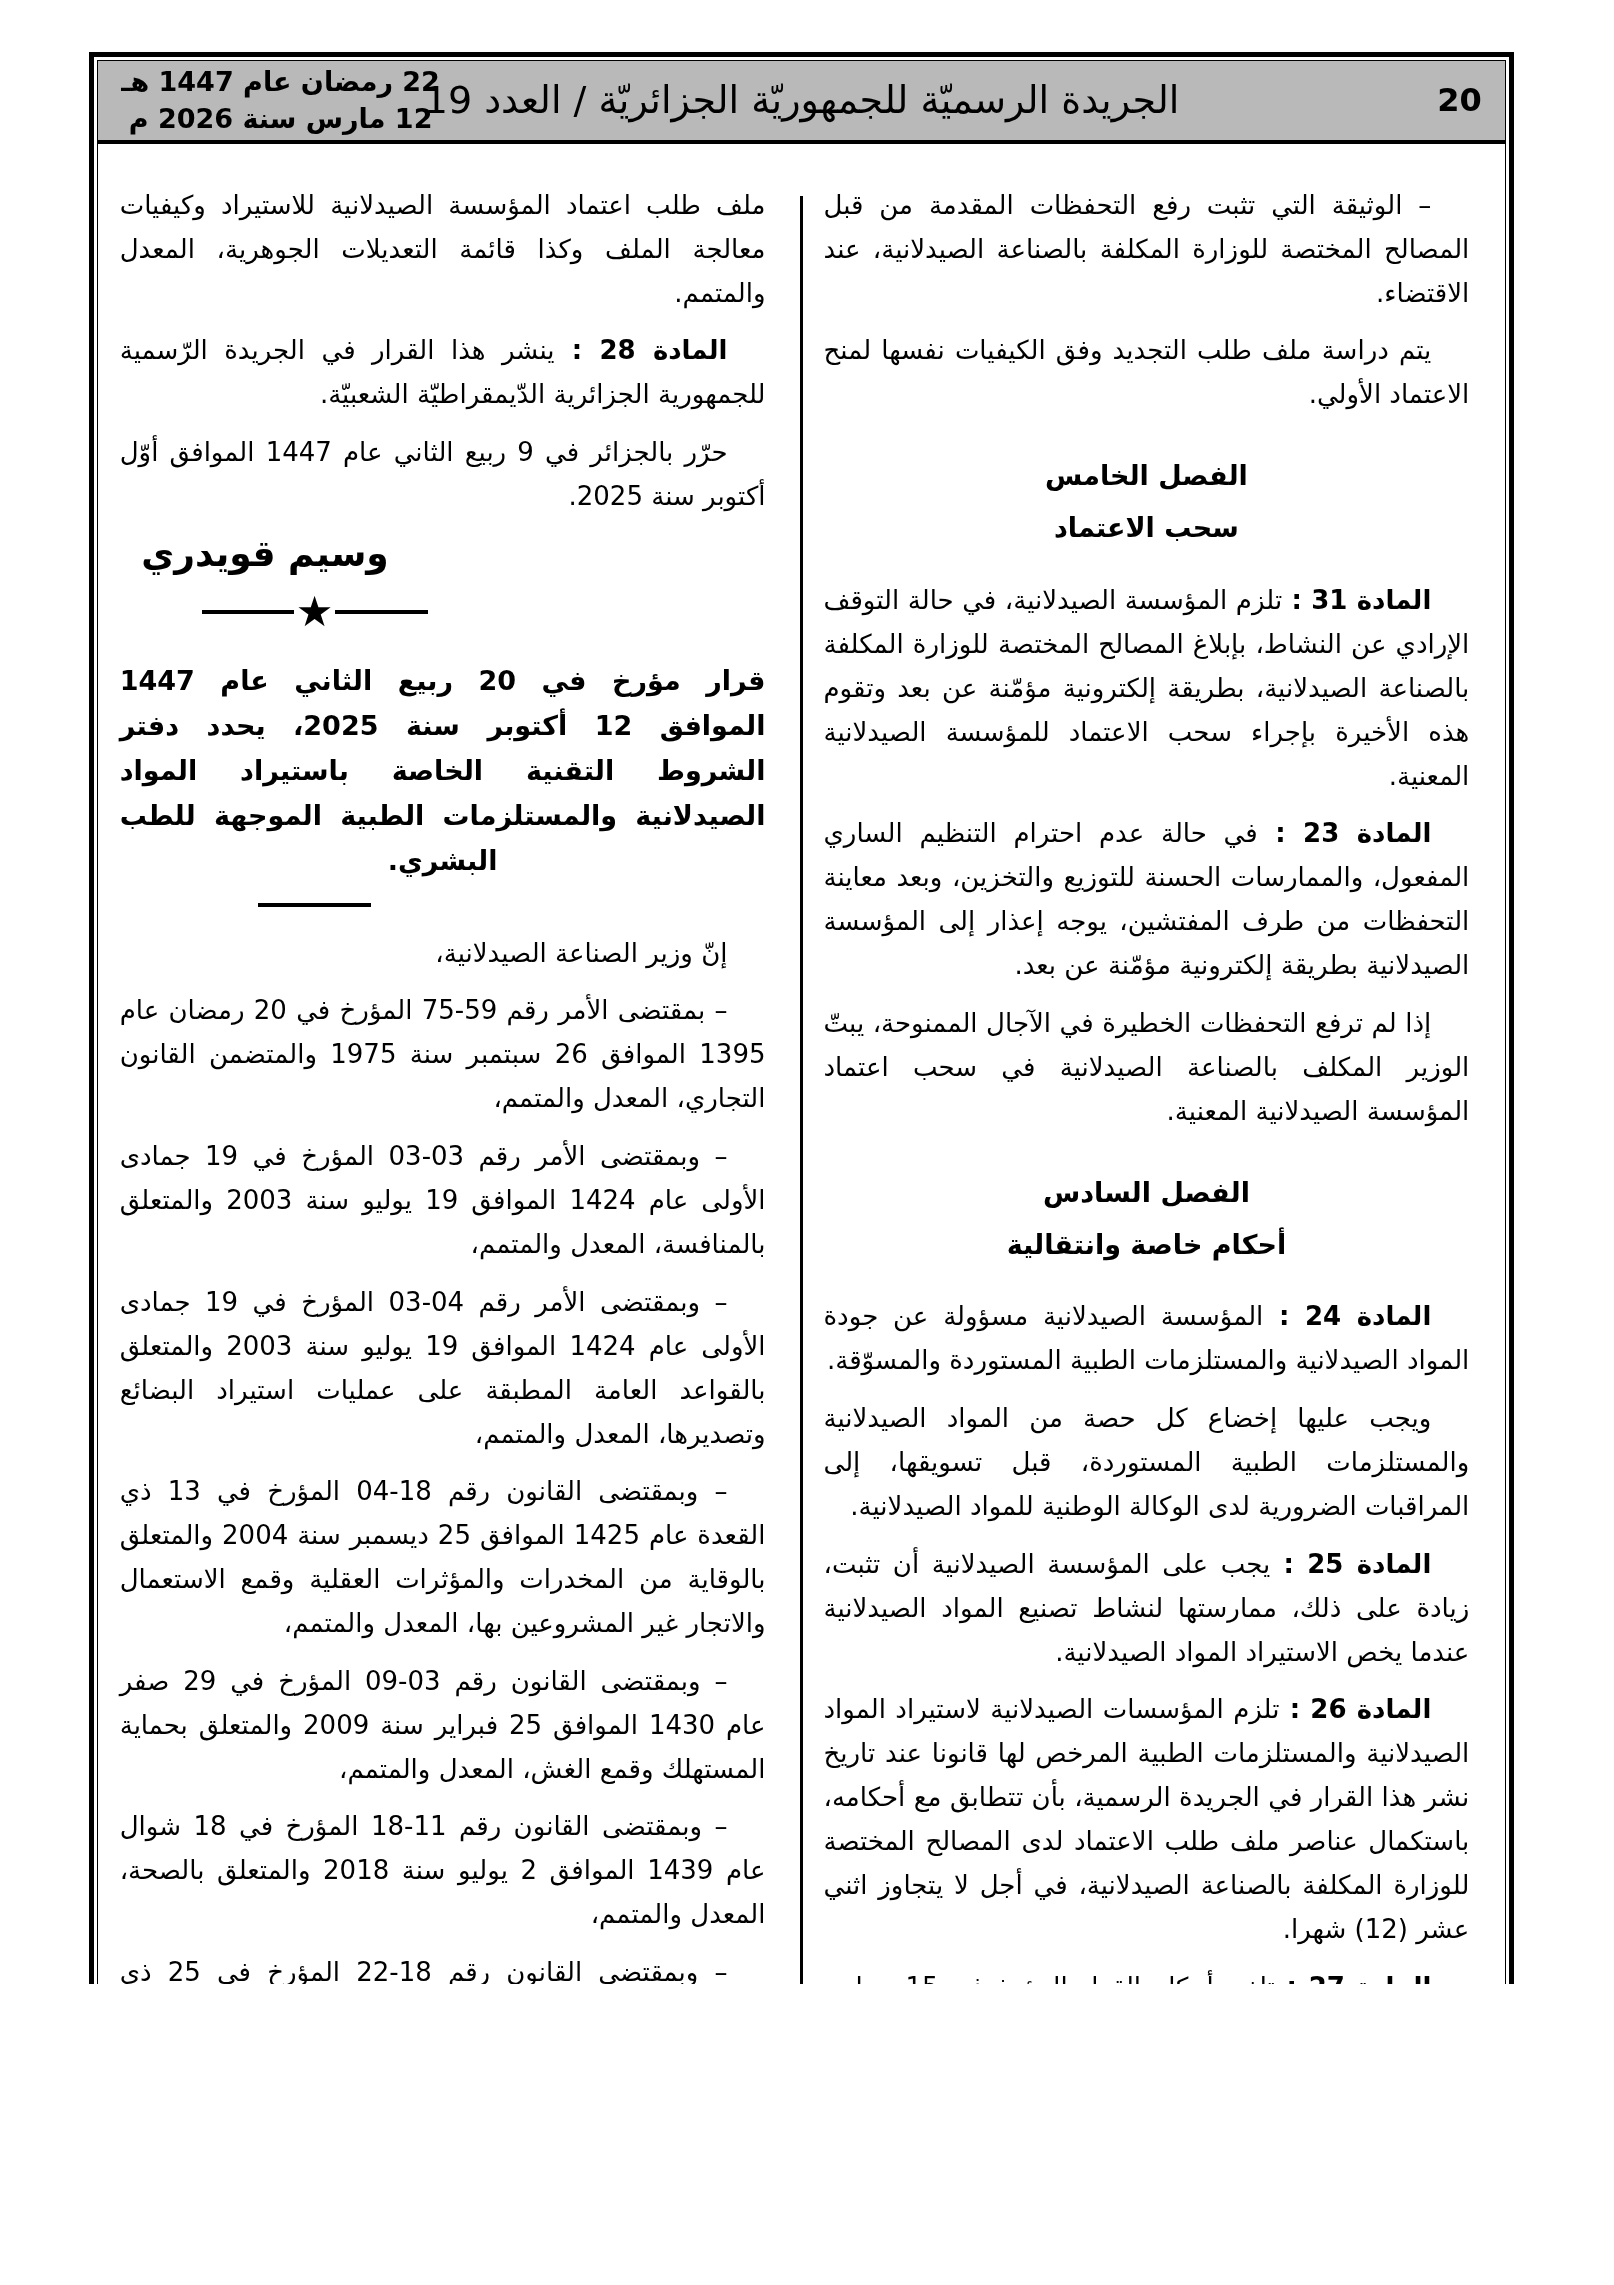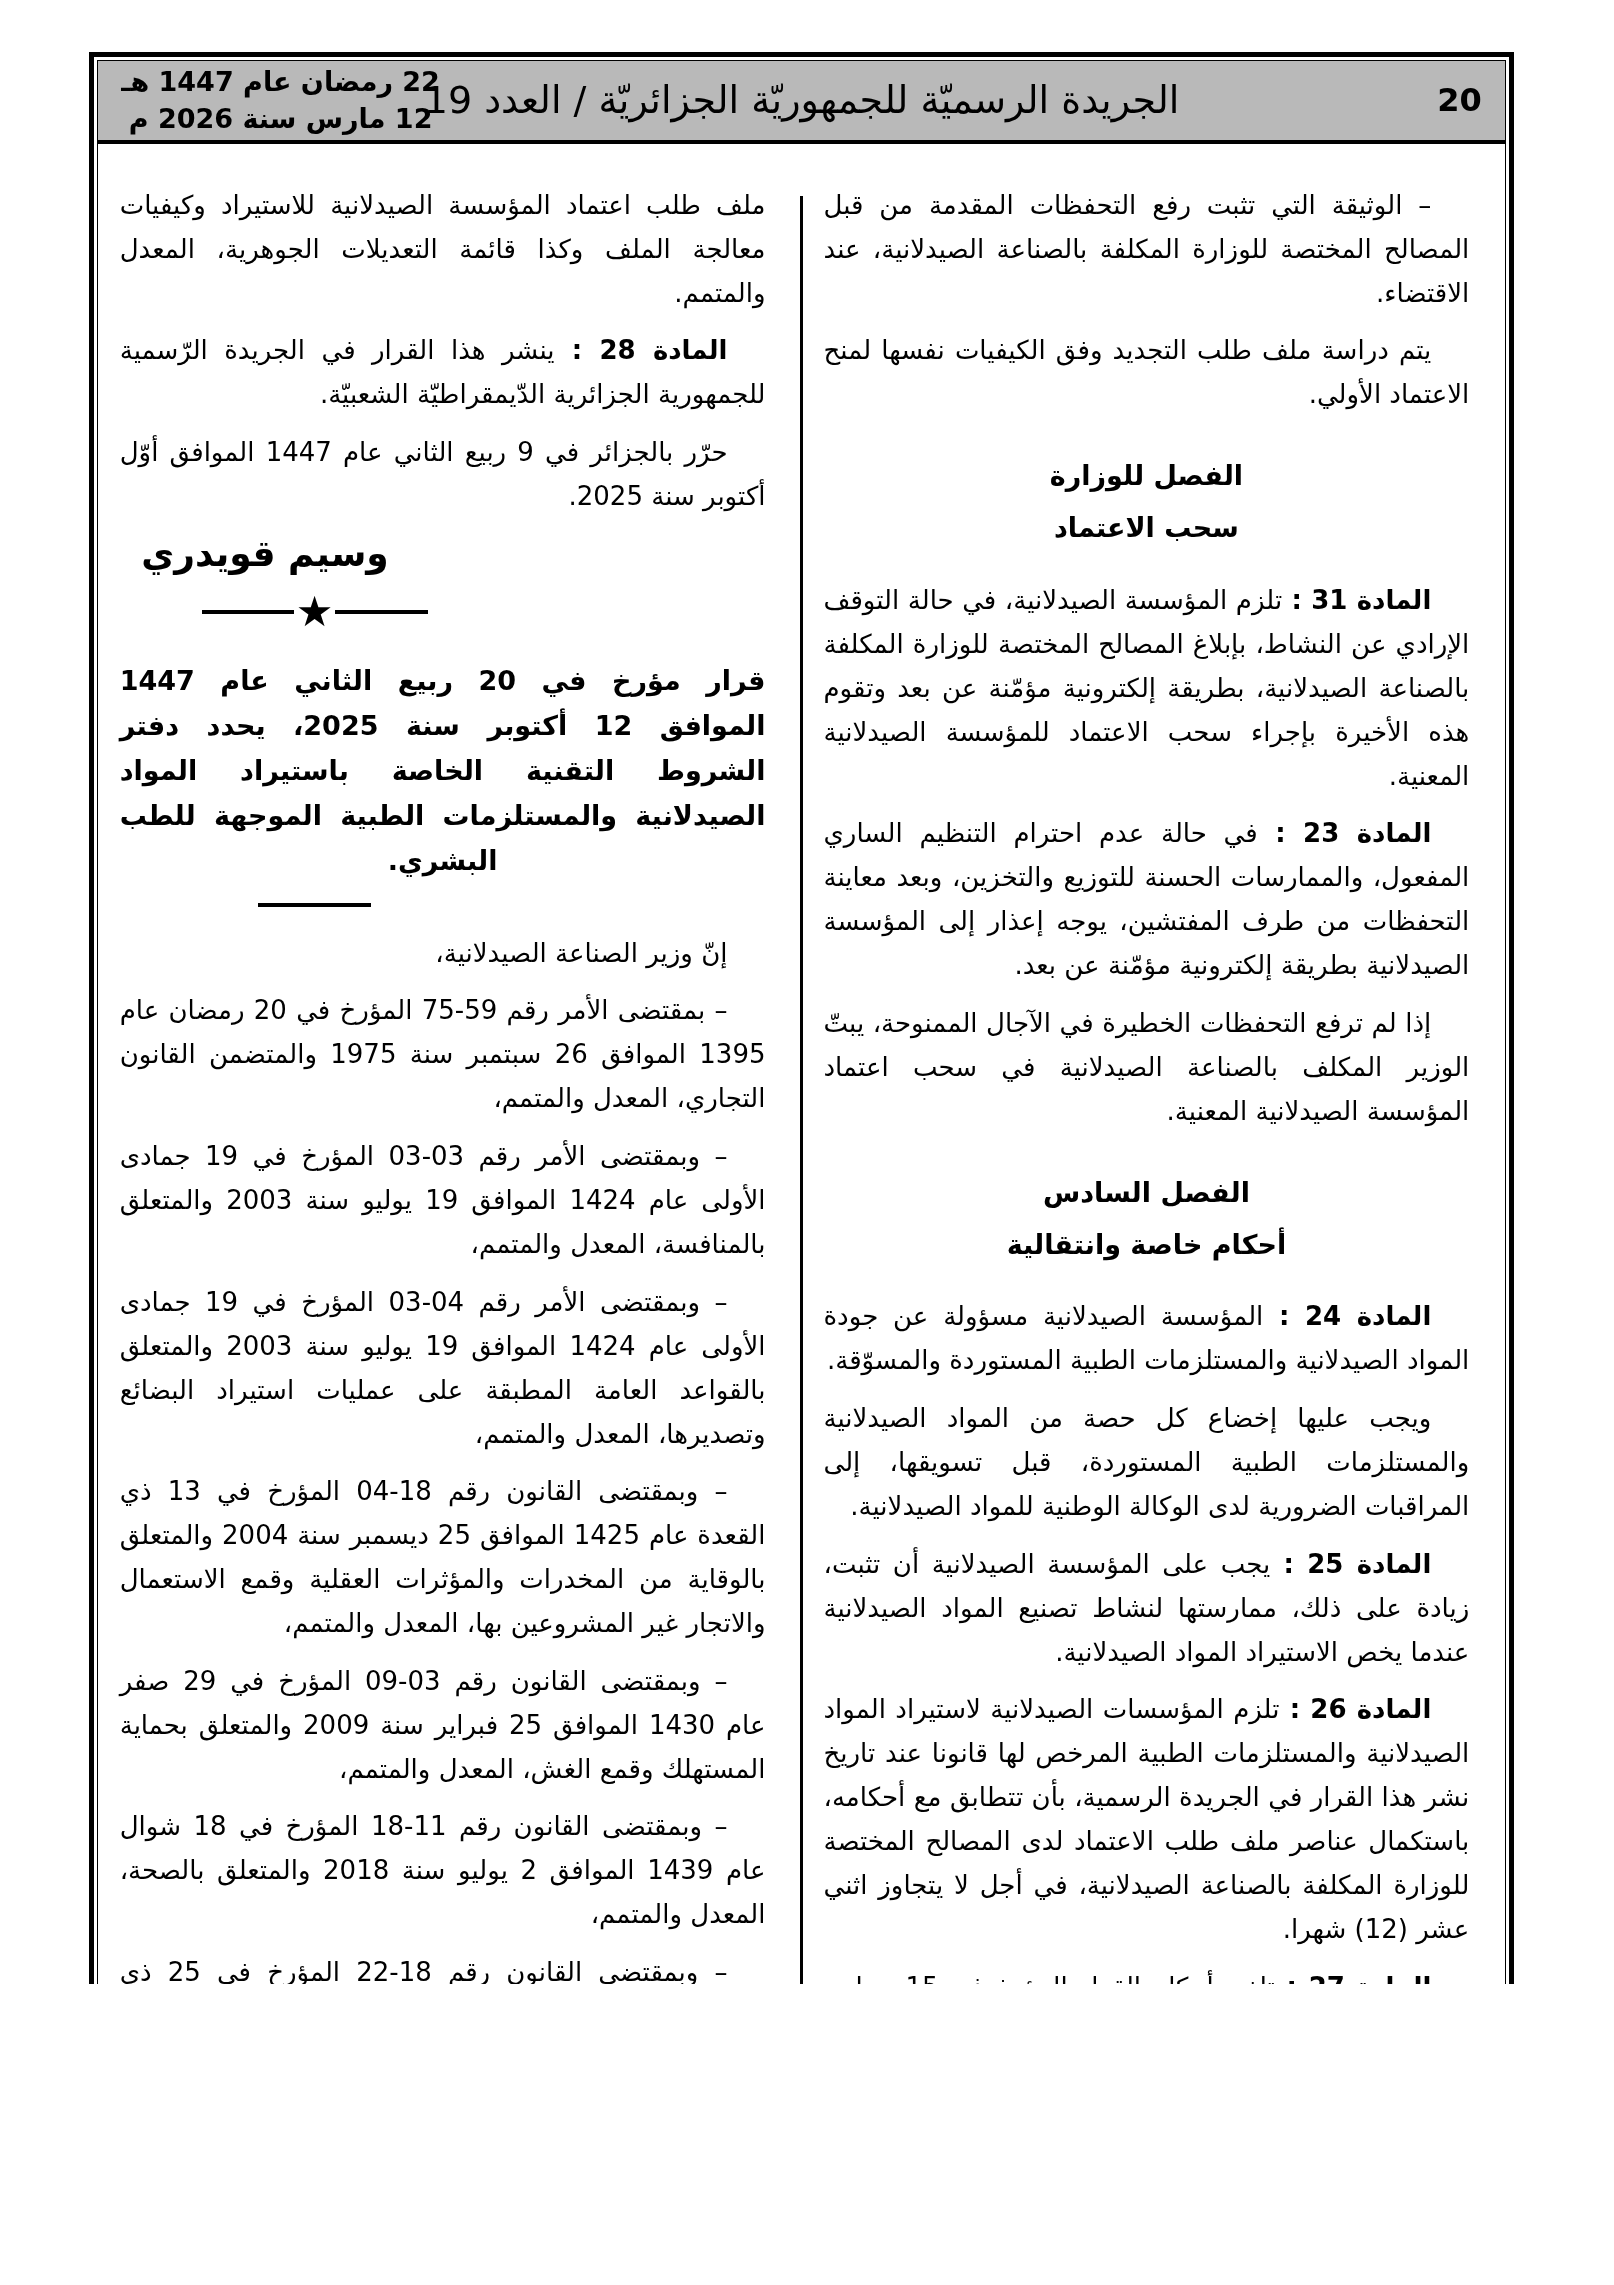--- a/index.html
+++ b/index.html
@@ -48,21 +48,21 @@
         <div class="pnum">20</div>
       </div>
 
       <div class="content">
         <div class="separator"></div>
         <div class="cols">
           <div class="col" id="col-right">
               <p class="para">– الوثيقة التي تثبت رفع التحفظات المقدمة من قبل المصالح المختصة للوزارة المكلفة بالصناعة الصيدلانية، عند الاقتضاء.</p>
               <p class="para">يتم دراسة ملف طلب التجديد وفق الكيفيات نفسها لمنح الاعتماد الأولي.</p>
               <div class="chapter">
-                <div>الفصل للوزارة</div>
+                <div>الفصل الخامس</div>
                 <div>سحب الاعتماد</div>
               </div>
               <p class="para"><b class="lead">المادة 31 : </b>تلزم المؤسسة الصيدلانية، في حالة التوقف الإرادي عن النشاط، بإبلاغ المصالح المختصة للوزارة المكلفة بالصناعة الصيدلانية، بطريقة إلكترونية مؤمّنة عن بعد وتقوم هذه الأخيرة بإجراء سحب الاعتماد للمؤسسة الصيدلانية المعنية.</p>
               <p class="para"><b class="lead">المادة 23 : </b>في حالة عدم احترام التنظيم الساري المفعول، والممارسات الحسنة للتوزيع والتخزين، وبعد معاينة التحفظات من طرف المفتشين، يوجه إعذار إلى المؤسسة الصيدلانية بطريقة إلكترونية مؤمّنة عن بعد.</p>
               <p class="para">إذا لم ترفع التحفظات الخطيرة في الآجال الممنوحة، يبتّ الوزير المكلف بالصناعة الصيدلانية في سحب اعتماد المؤسسة الصيدلانية المعنية.</p>
               <div class="chapter">
                 <div>الفصل السادس</div>
                 <div>أحكام خاصة وانتقالية</div>
               </div>
               <p class="para"><b class="lead">المادة 24 : </b>المؤسسة الصيدلانية مسؤولة عن جودة المواد الصيدلانية والمستلزمات الطبية المستوردة والمسوّقة.</p>

